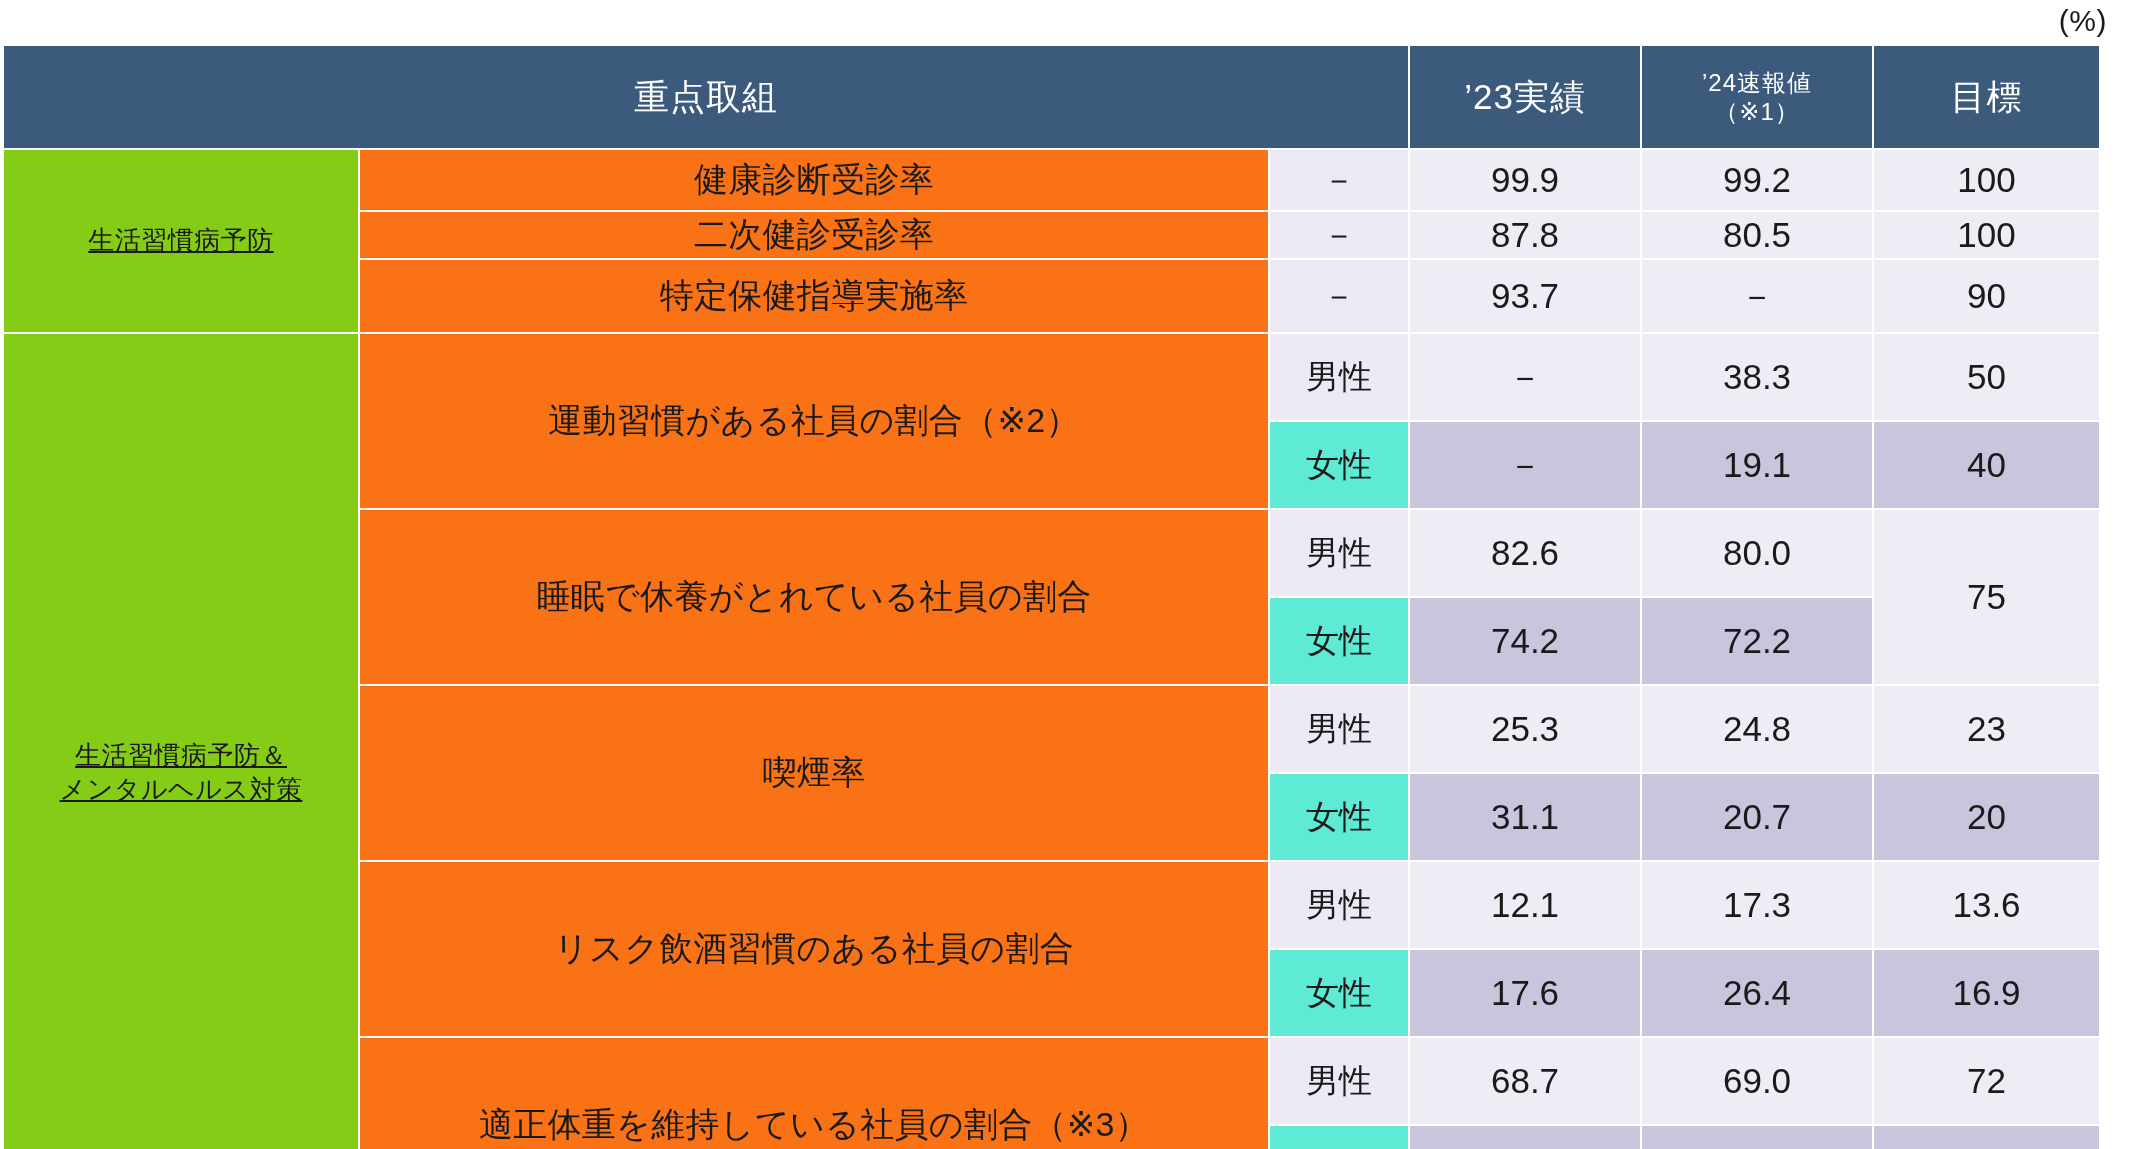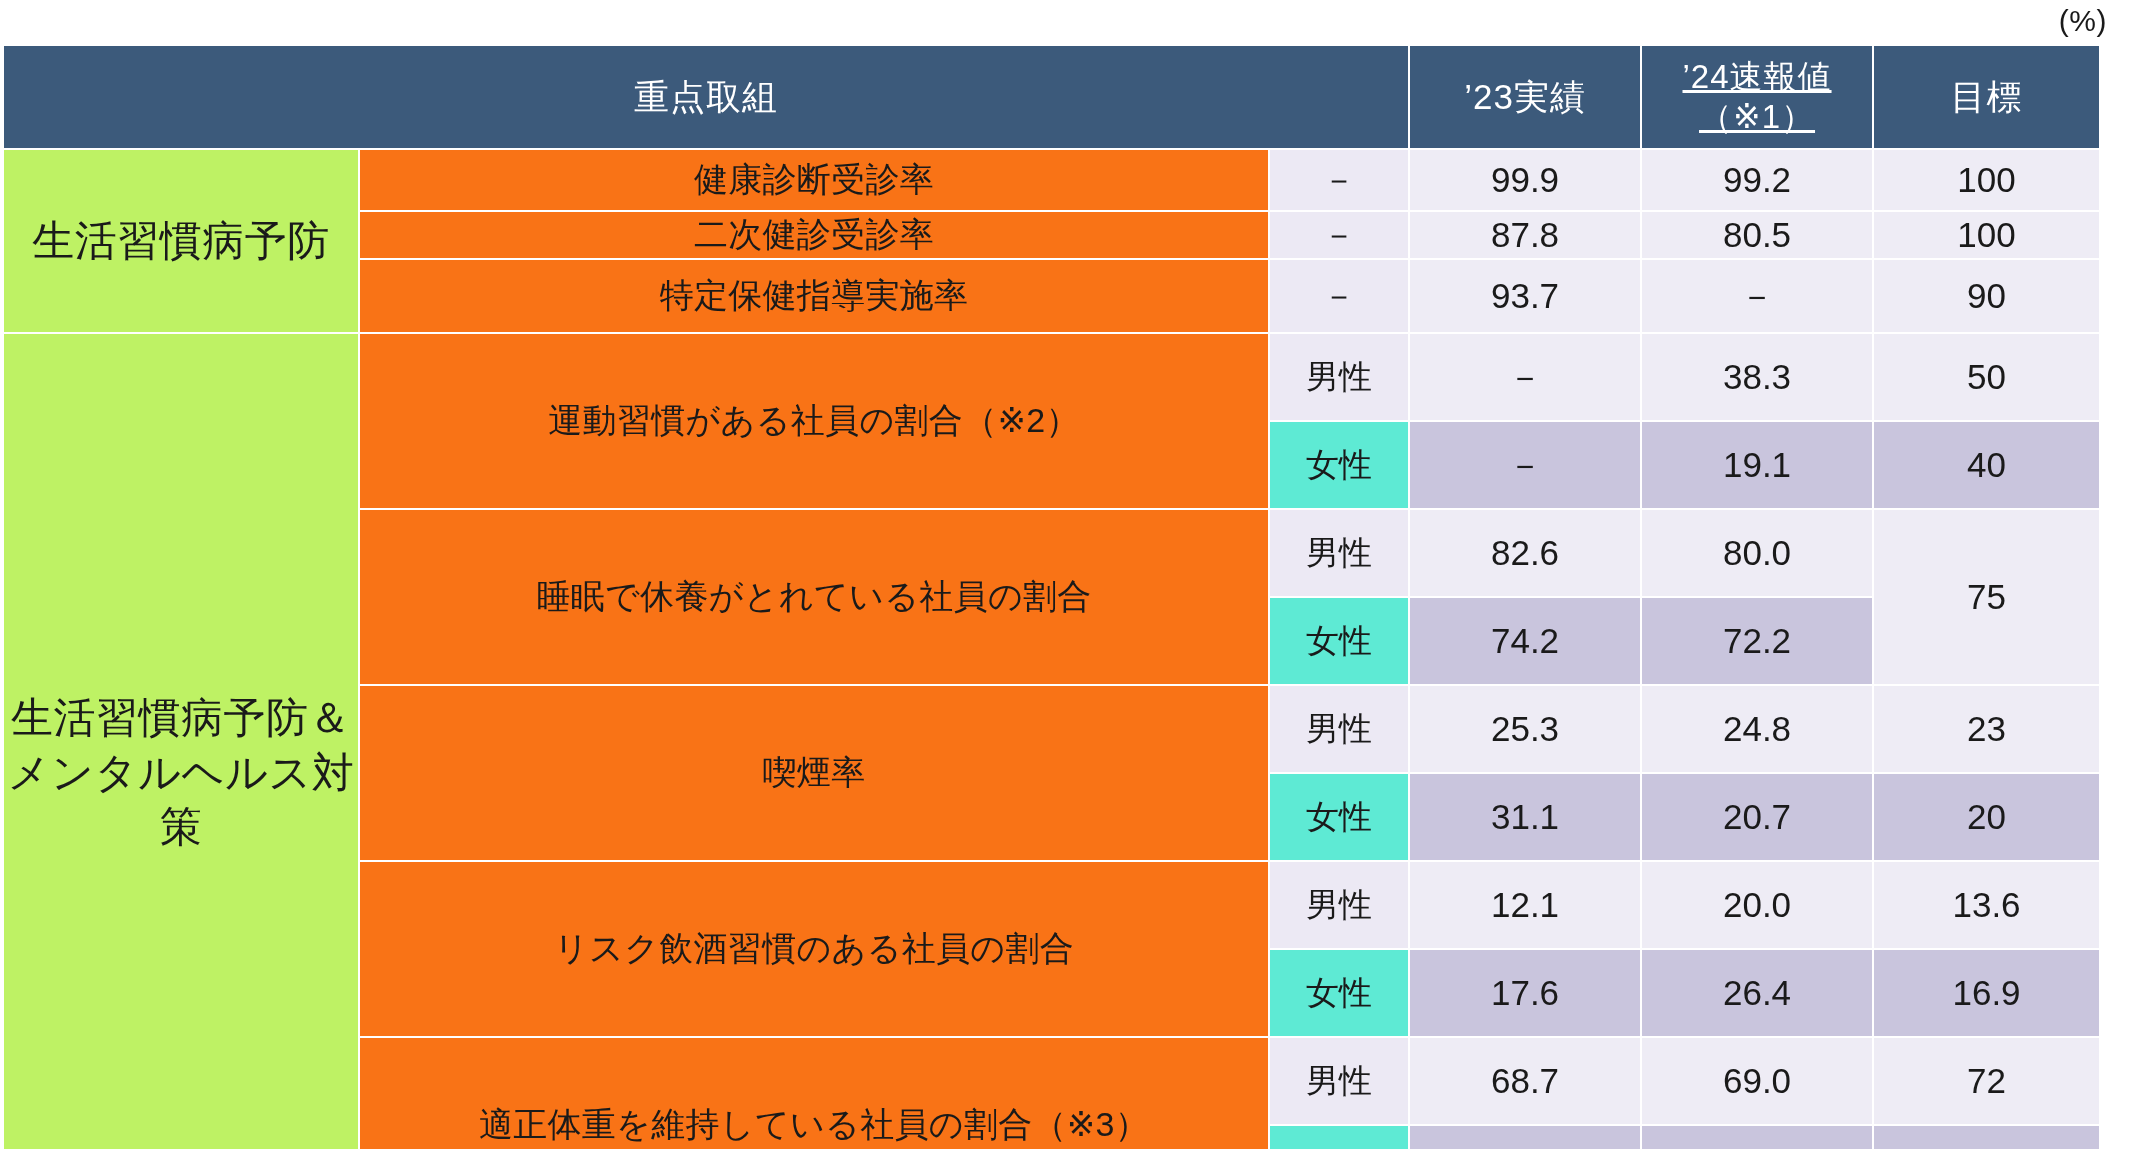--- a/index.html
+++ b/index.html
@@ -44,29 +44,29 @@
   }
   .head-row th {
     background: #3c5a7b;
     color: #ffffff;
     height: 104px;
     font-size: 35px;
     letter-spacing: 1px;
     border-color: #ffffff;
   }
   .head-row th.head-sub {
-    font-size: 33px;
+    font-size: 24px;
     line-height: 1.22;
-    text-decoration: underline;
   }
   .cat {
-    background: #bef264;
-    font-size: 42px;
+    background: #84cc16;
+    font-size: 26px;
     line-height: 1.3;
     letter-spacing: 0.5px;
+    text-decoration: underline;
   }
   .item {
     background: #f97316;
     text-align: left;
     padding-left: 34px;
     font-size: 34px;
     letter-spacing: 0.3px;
   }
   .gender {
     background: #ece9f4;
@@ -186,21 +186,21 @@
         <td class="gender dark r-tall">女性</td>
         <td class="val dark">31.1</td>
         <td class="val dark">20.7</td>
         <td class="goal dark">20</td>
       </tr>
 
       <tr>
         <td class="item" rowspan="2">リスク飲酒習慣のある社員の割合</td>
         <td class="gender r-tall">男性</td>
         <td class="val">12.1</td>
-        <td class="val">20.0</td>
+        <td class="val">17.3</td>
         <td class="goal">13.6</td>
       </tr>
       <tr>
         <td class="gender dark r-tall">女性</td>
         <td class="val dark">17.6</td>
         <td class="val dark">26.4</td>
         <td class="goal dark">16.9</td>
       </tr>
 
       <tr>

